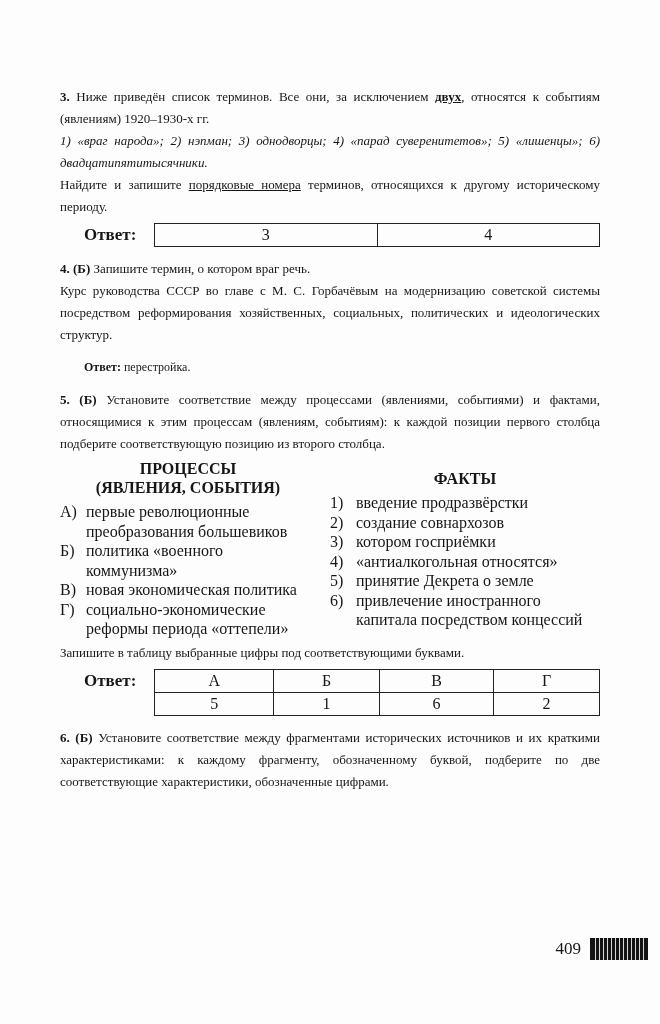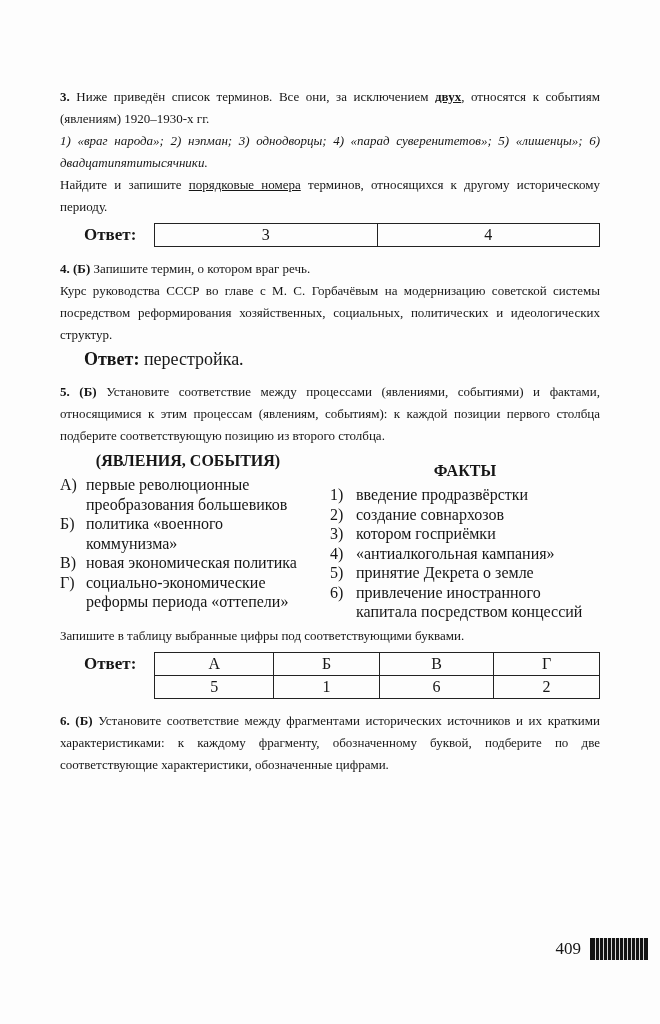--- a/index.html
+++ b/index.html
@@ -21,21 +21,21 @@
   .italic { font-style:italic; }
   .u { text-decoration:underline; }
   b { font-weight:bold; }
 
   
   .answer-row { display:flex; align-items:stretch; margin:5px 0 2px 24px; }
   .answer-label { font-weight:bold; font-size:17px; line-height:24px; width:70px; flex:none; }
   .ans-table { border-collapse:collapse; flex:1; table-layout:fixed; }
   .ans-table td { border:1px solid #222; text-align:center; font-size:16px; line-height:20px; padding:1px 4px; }
 
-  .answer-line { margin-left:24px; font-size:18px; line-height:22px; margin-top:2px; }
+  .answer-line { margin-left:24px; font-size:12px; line-height:22px; margin-top:10px; }
 
   
   .match { display:flex; gap:14px; margin:4px 0 3px 0; }
   .match-left { width:256px; flex:none; }
   .match-right { flex:1;font-family:Liberation Serif, serif; }
   .col-header { font-weight:bold; text-align:center; font-size:16px; line-height:19px; margin-bottom:5px; }
   .col-header.single { padding-top:10px; }
   .mi { display:flex; font-size:16px; line-height:19.5px; }
   .mi-label { width:26px; flex:none; }
   .mi-text { flex:1; }
@@ -87,20 +87,21 @@
   <section class="question">
     <p class="para">
       <b>5.</b>
       <b>(Б)</b>
       <span>Установите соответствие между процессами (явлениями, событиями) и фактами, относящимися к этим процессам (явлениям, событиям): к каждой позиции первого столбца подберите соответствующую позицию из второго столбца.</span>
     </p>
 
     <div class="match">
       <div class="match-left">
         <div class="col-header">
+          <div>ПРОЦЕССЫ</div>
           <div>(ЯВЛЕНИЯ, СОБЫТИЯ)</div>
         </div>
         <div class="mi">
           <span class="mi-label">А)</span>
           <span class="mi-text">первые революционные преобразования большевиков</span>
         </div>
         <div class="mi">
           <span class="mi-label">Б)</span>
           <span class="mi-text">политика «военного коммунизма»</span>
         </div>
@@ -123,21 +124,21 @@
         <div class="mi">
           <span class="mi-label">2)</span>
           <span class="mi-text">создание совнархозов</span>
         </div>
         <div class="mi">
           <span class="mi-label">3)</span>
           <span class="mi-text">котором госприёмки</span>
         </div>
         <div class="mi">
           <span class="mi-label">4)</span>
-          <span class="mi-text">«антиалкогольная кампания»</span>
+          <span class="mi-text">«антиалкогольная относятся»</span>
         </div>
         <div class="mi">
           <span class="mi-label">5)</span>
           <span class="mi-text">принятие Декрета о земле</span>
         </div>
         <div class="mi">
           <span class="mi-label">6)</span>
           <span class="mi-text">привлечение иностранного капитала посредством концессий</span>
         </div>
       </div>

